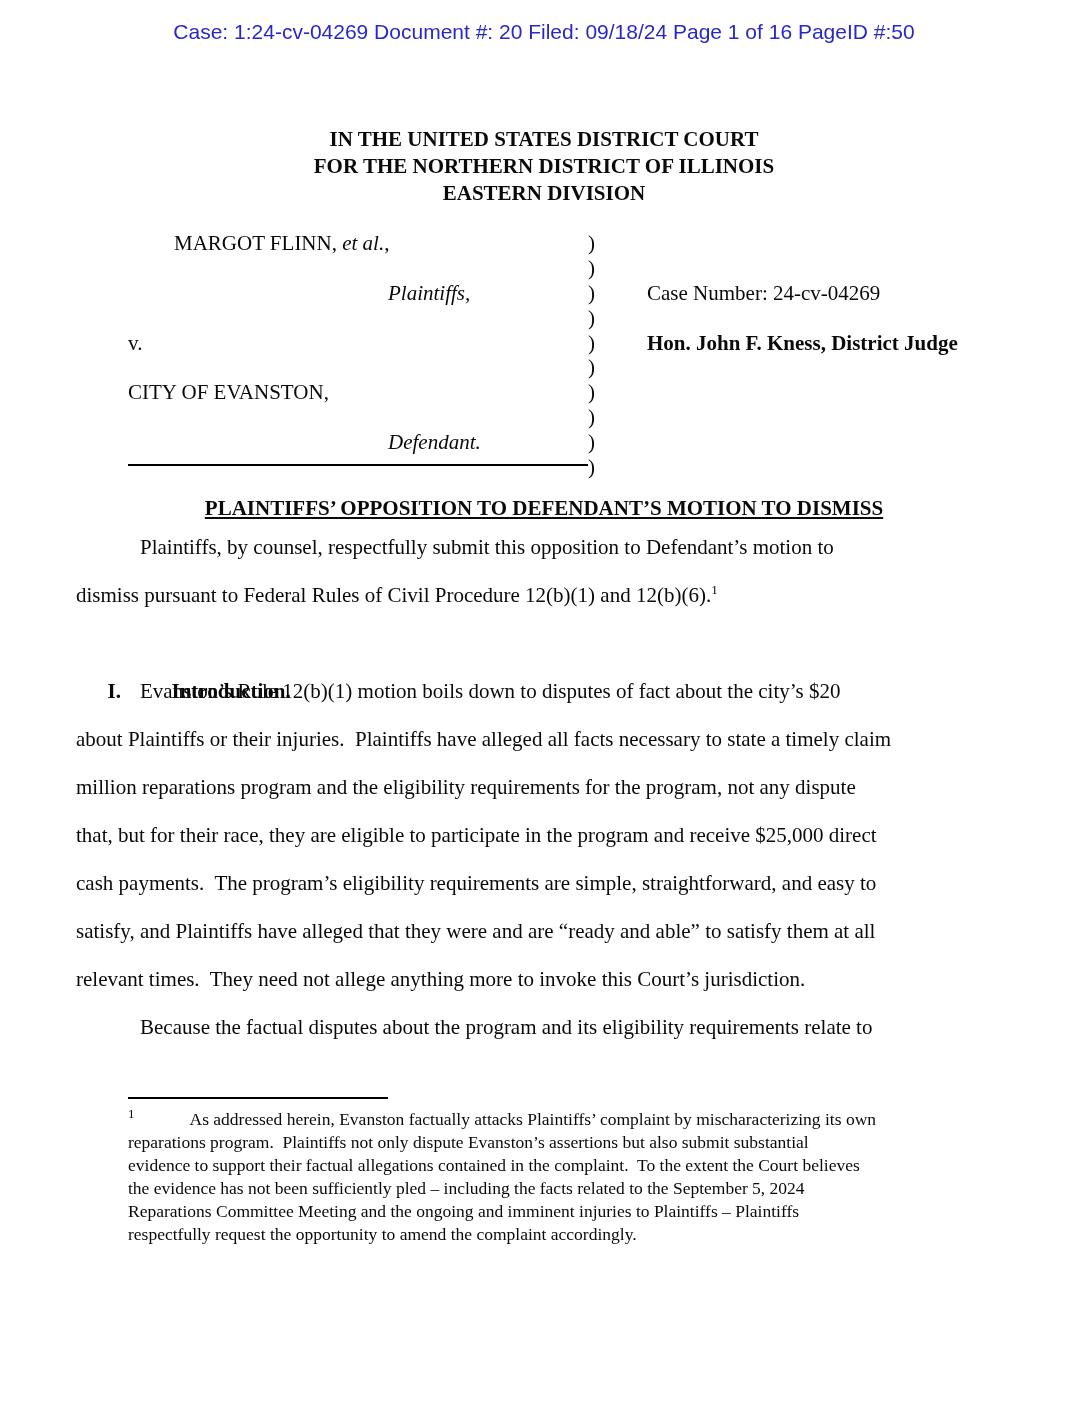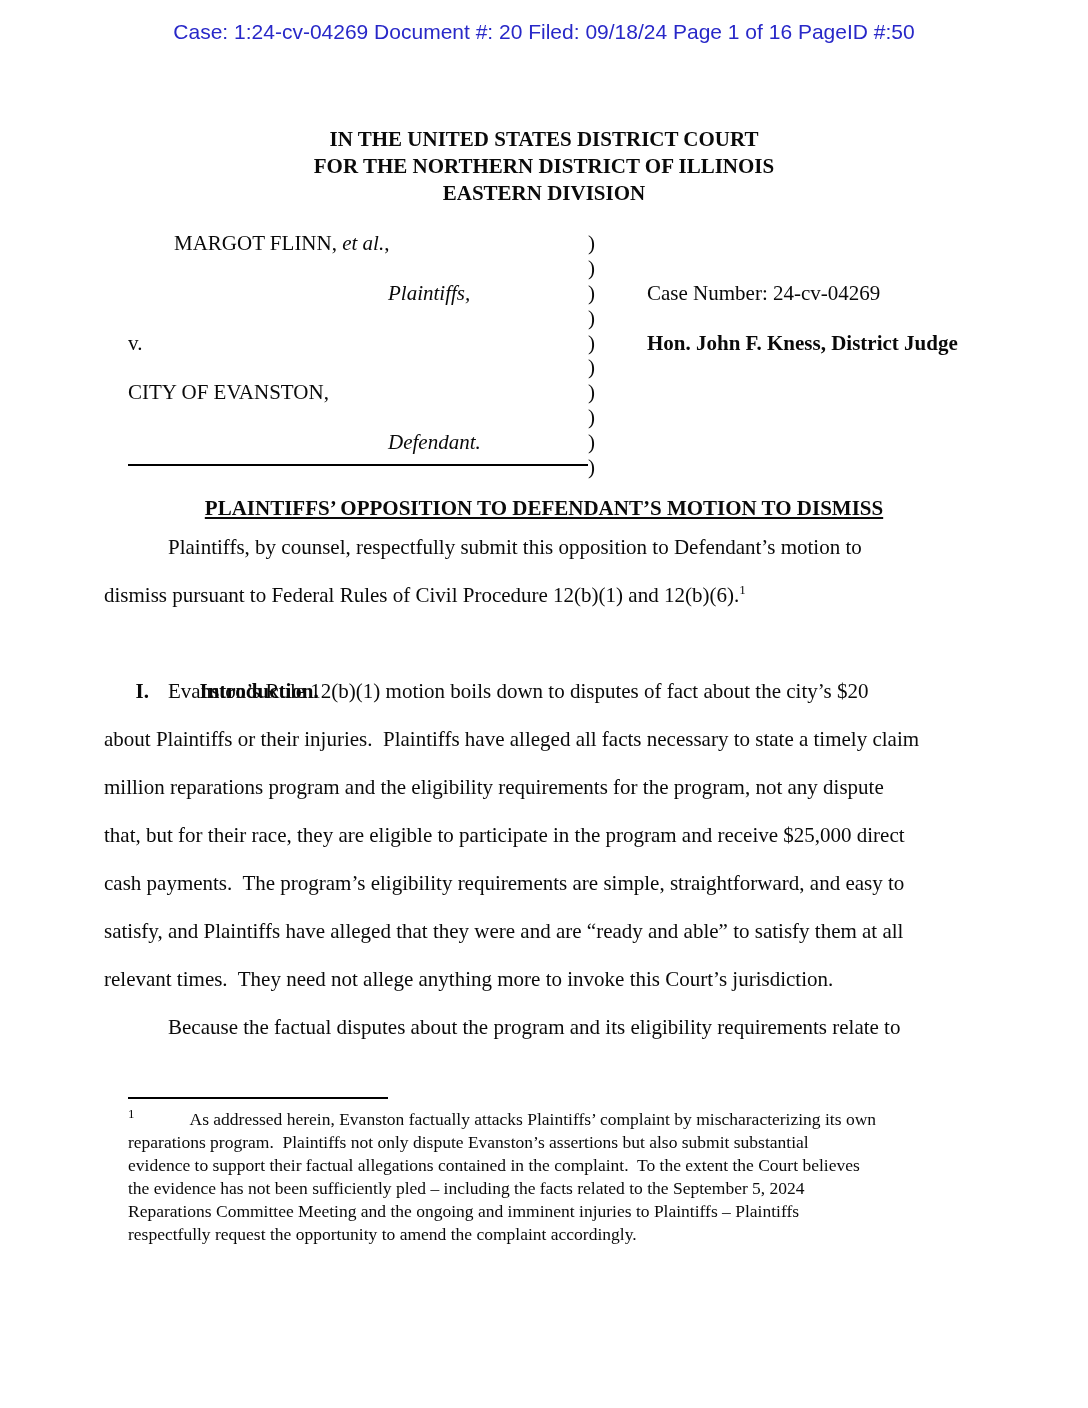--- a/index.html
+++ b/index.html
@@ -51,21 +51,21 @@
   .cap-right-case{position:absolute;top:49.8px;left:519px;line-height:24.9px;white-space:pre;text-align:right;}
   .cap-right-judge{position:absolute;top:99.6px;left:519px;line-height:24.9px;white-space:pre;font-weight:bold;}
   .ital{font-style:italic;}
   .doc-title{
     margin:16px 128px 2px 128px;
     text-align:center;
     font-weight:bold;
     font-size:21px;
     text-decoration:underline;
   }
-  .body-block{margin:0 104px;}
+  .body-block{margin:0 76px;}
   .bl{
     font-size:21px;
     line-height:48px;
     height:48px;
     white-space:pre;
   }
   .ind{padding-left:64px;}
   .bl sup,.fl sup{font-size:13px;vertical-align:super;line-height:0;}
   .sec-num{display:inline-block;width:64px;font-weight:bold;}
   .sec-title{font-weight:bold;}

